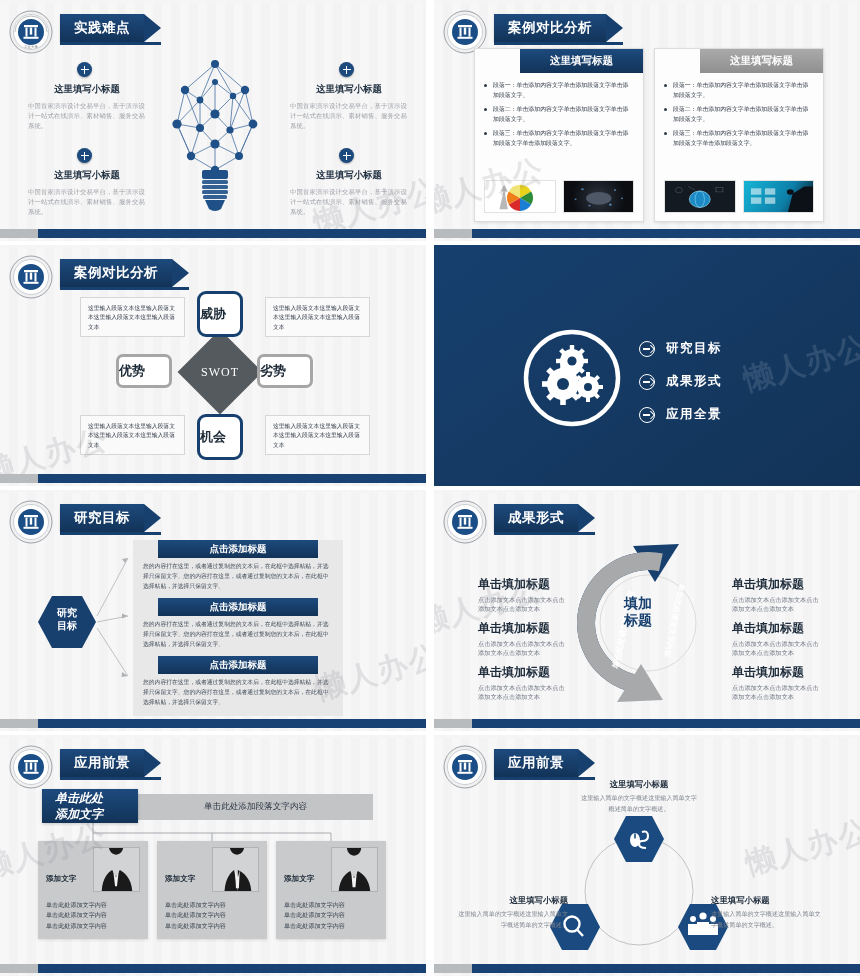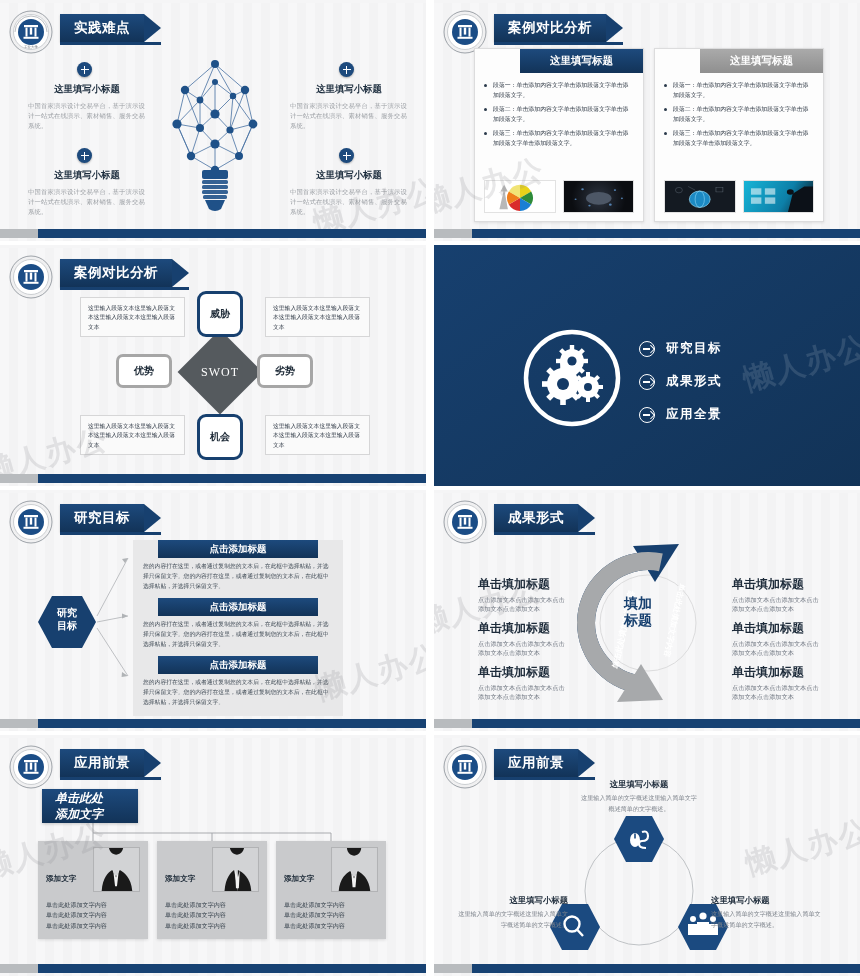--- a/index.html
+++ b/index.html
@@ -100,22 +100,22 @@
   .s2 .thumbs .ph { width:50%; height:33px; border:1px solid #e2e2e2; background:#222; position:relative; overflow:hidden;}
 
   
   
   
   .s3 .tbox { position:absolute; width:105px; height:40px; background:#fafafa;
               border:1px solid #d6d6d7; padding:6px 7px; font-size:5.8px; color:#2b3542; line-height:1.6;}
   .s3 .tbox.tl{left:80px;top:52px;} .s3 .tbox.tr{left:265px;top:52px;}
   .s3 .tbox.bl{left:80px;top:170px;} .s3 .tbox.br{left:265px;top:170px;}
   .s3 .node { position:absolute; width:46px;height:46px; border-radius:9px;
-              background:#fff; display:flex;align-items:center;justify-content:center;
-              font-size:10px;font-weight:bold;color:#1d2a37;}
+              background:#fff; display:flex;align-items:center;justify-content:flex-start;
+              font-size:13px;font-weight:bold;color:#1d2a37;}
   .s3 .node.navy{border:3px solid #17406f;}
   .s3 .node.gray{border:3px solid #a6a6a6; width:56px; height:34px; border-radius:7px;}
   .s3 .n-top{left:197px;top:46px;} .s3 .n-bot{left:197px;top:169px;}
   .s3 .n-left{left:116px;top:109px;} .s3 .n-right{left:257px;top:109px;}
   .s3 .dia { position:absolute; left:190px; top:97px; width:60px;height:60px;
              background:#555a5e; transform:rotate(45deg); }
   .s3 .dia span{ display:block; transform:rotate(-45deg); color:#fff;
                  font-family:"Liberation Serif",serif; font-size:12px; text-align:center;
                  line-height:60px; letter-spacing:1px;}
 
@@ -670,20 +670,21 @@
       </svg>
     </div>
     <div class="banner">
       <div class="bar">
         <span>应用前景</span>
       </div>
       <div class="tip"></div>
     <div class="underline" style="width: 101px;"></div>
       </div>
 
+    <div class="ribbon">单击此处添加段落文字内容</div>
     <div class="topbox">
       <div>
         <div>单击此处</div>
         <div>添加文字</div>
       </div>
     </div>
 
     <svg class="connsvg" viewBox="0 0 426 241">
       <g stroke="#9fa2a6" stroke-width="0.9" fill="none">
         <path d="M93 88 L93 98 M93 98 L331 98 M93 98 L93 106 M212 98 L212 106 M331 98 L331 106"></path>

